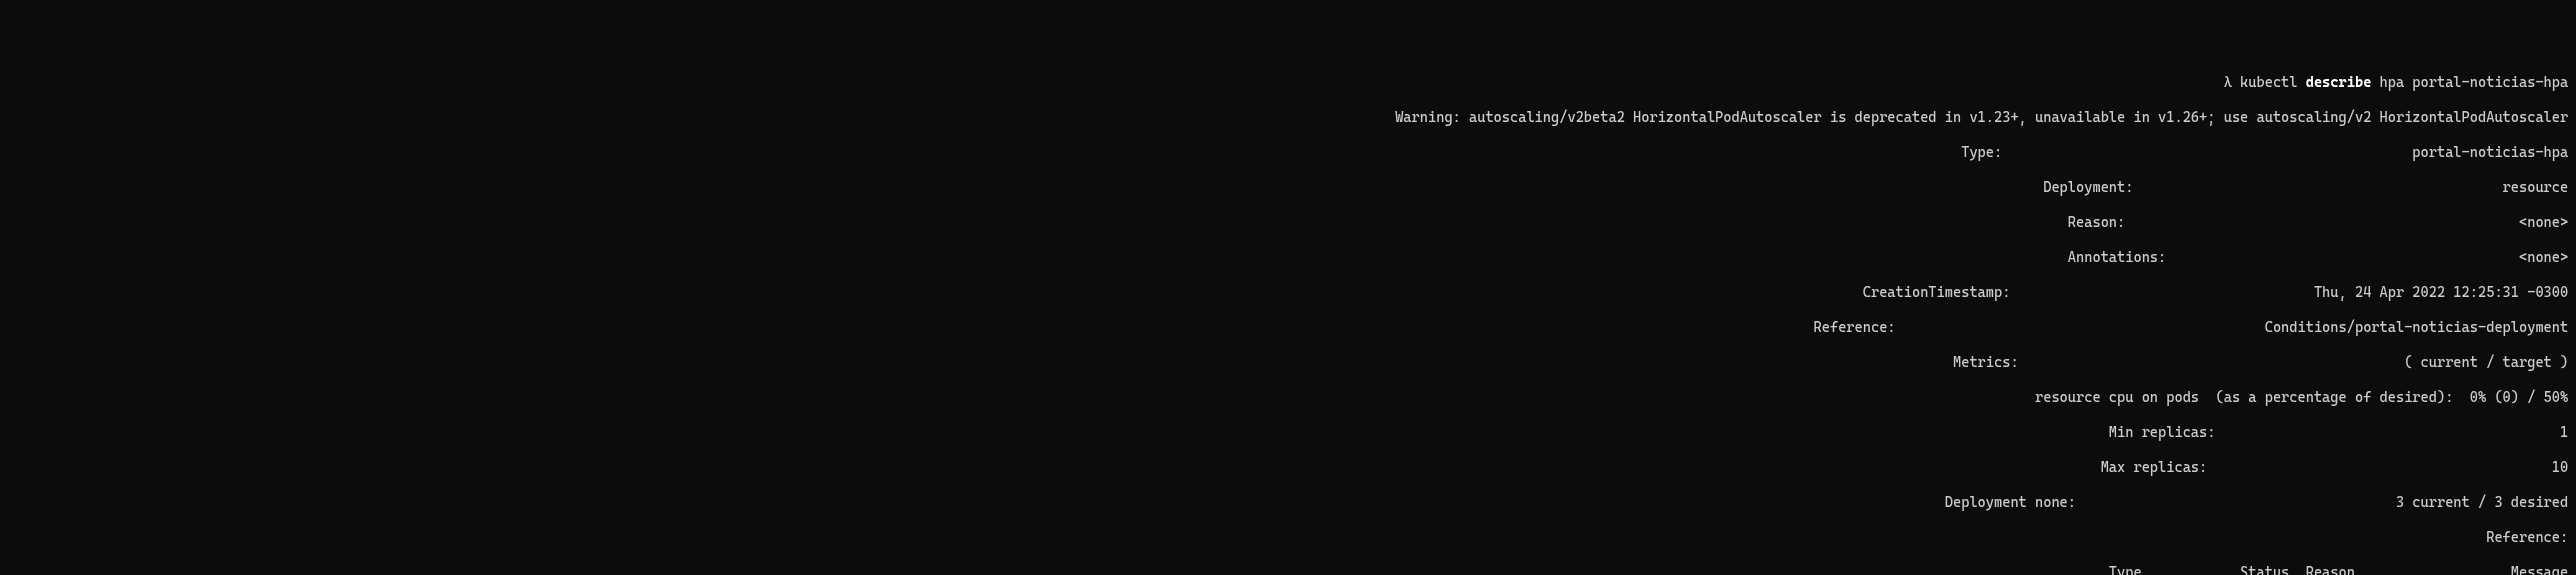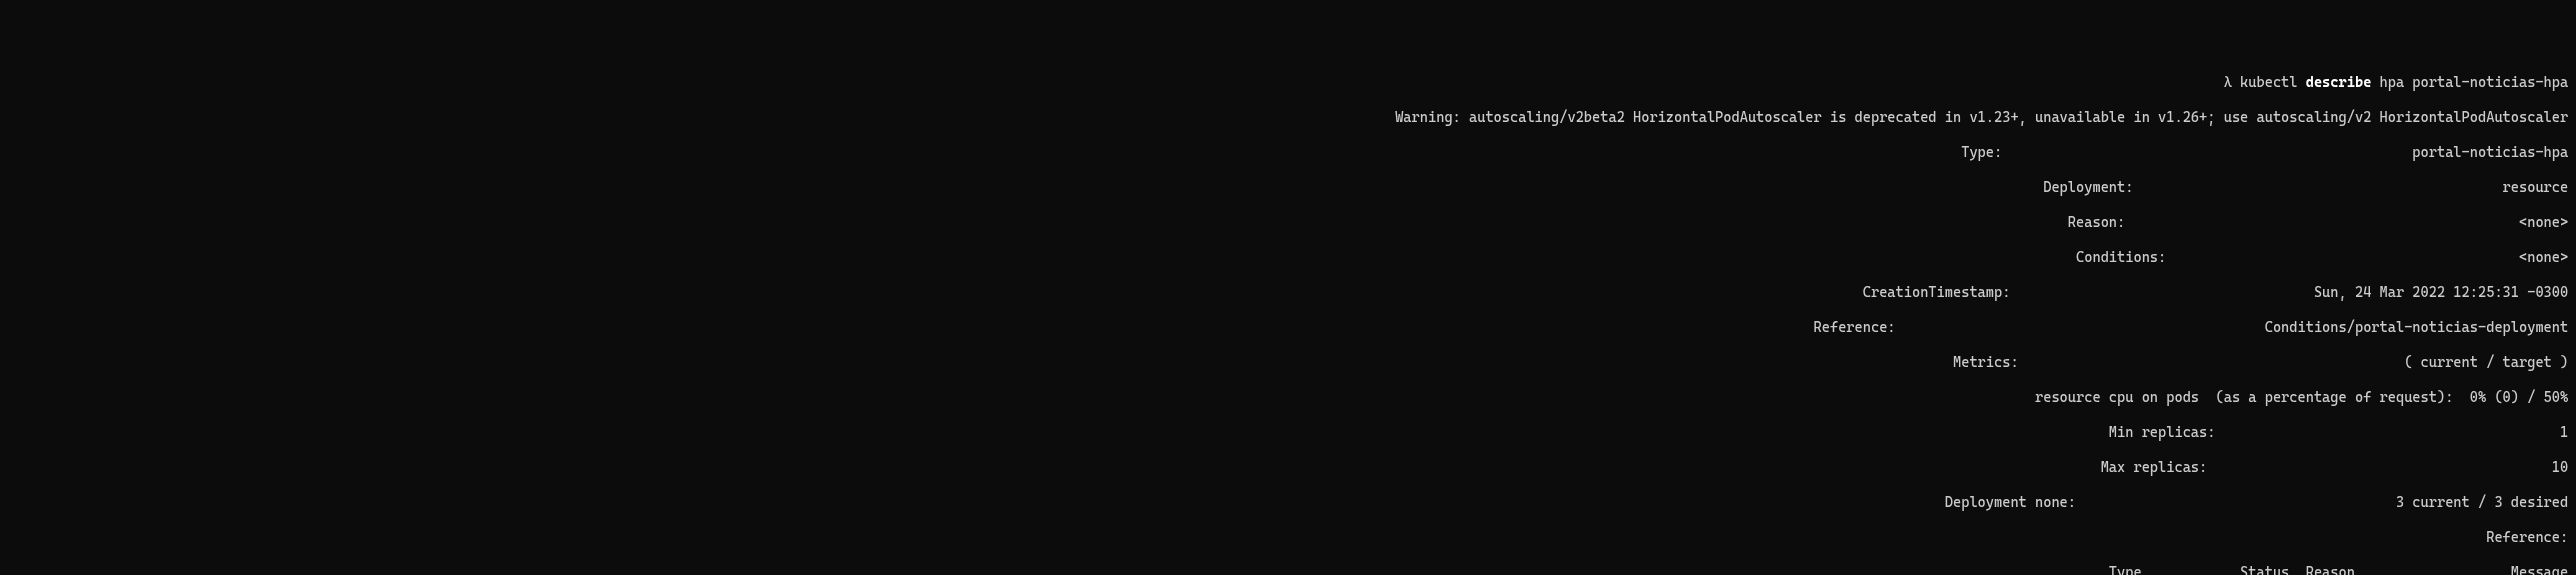--- a/index.html
+++ b/index.html
@@ -21,25 +21,25 @@
 </head>
 <body>
 
 
 
 <span class="line"><span>λ</span> <span>kubectl</span> <span class="bold">describe</span><span> hpa portal-noticias-hpa</span></span>
 <span class="line">Warning: autoscaling/v2beta2 HorizontalPodAutoscaler is deprecated in v1.23+, unavailable in v1.26+; use autoscaling/v2 HorizontalPodAutoscaler</span>
 <span class="line"><span>Type:</span>                                                  <span>portal-noticias-hpa</span></span>
 <span class="line"><span>Deployment:</span>                                             <span>resource</span></span>
 <span class="line"><span>Reason:</span>                                                <span>&lt;none&gt;</span></span>
-<span class="line"><span>Conditions:</span>                                           <span>&lt;none&gt;</span></span>
-<span class="line"><span>CreationTimestamp:</span>                                     <span>Sun, 24 Mar 2022 12:25:31 -0300</span></span>
+<span class="line"><span>Annotations:</span>                                           <span>&lt;none&gt;</span></span>
+<span class="line"><span>CreationTimestamp:</span>                                     <span>Thu, 24 Apr 2022 12:25:31 -0300</span></span>
 <span class="line"><span>Reference:</span>                                             <span>Conditions/portal-noticias-deployment</span></span>
 <span class="line"><span>Metrics:</span>                                               <span>( current / target )</span></span>
-<span class="line"><span>  resource cpu on pods  (as a percentage of request):</span>  <span>0% (0) / 50%</span></span>
+<span class="line"><span>  resource cpu on pods  (as a percentage of desired):</span>  <span>0% (0) / 50%</span></span>
 <span class="line"><span>Min replicas:</span>                                          <span>1</span></span>
 <span class="line"><span>Max replicas:</span>                                          <span>10</span></span>
 <span class="line"><span>Deployment none:</span>                                       <span>3 current / 3 desired</span></span>
 <span class="line">Reference:</span>
 <span class="line">  Type            Status  Reason                   Message</span>
 
 
 
 
 

